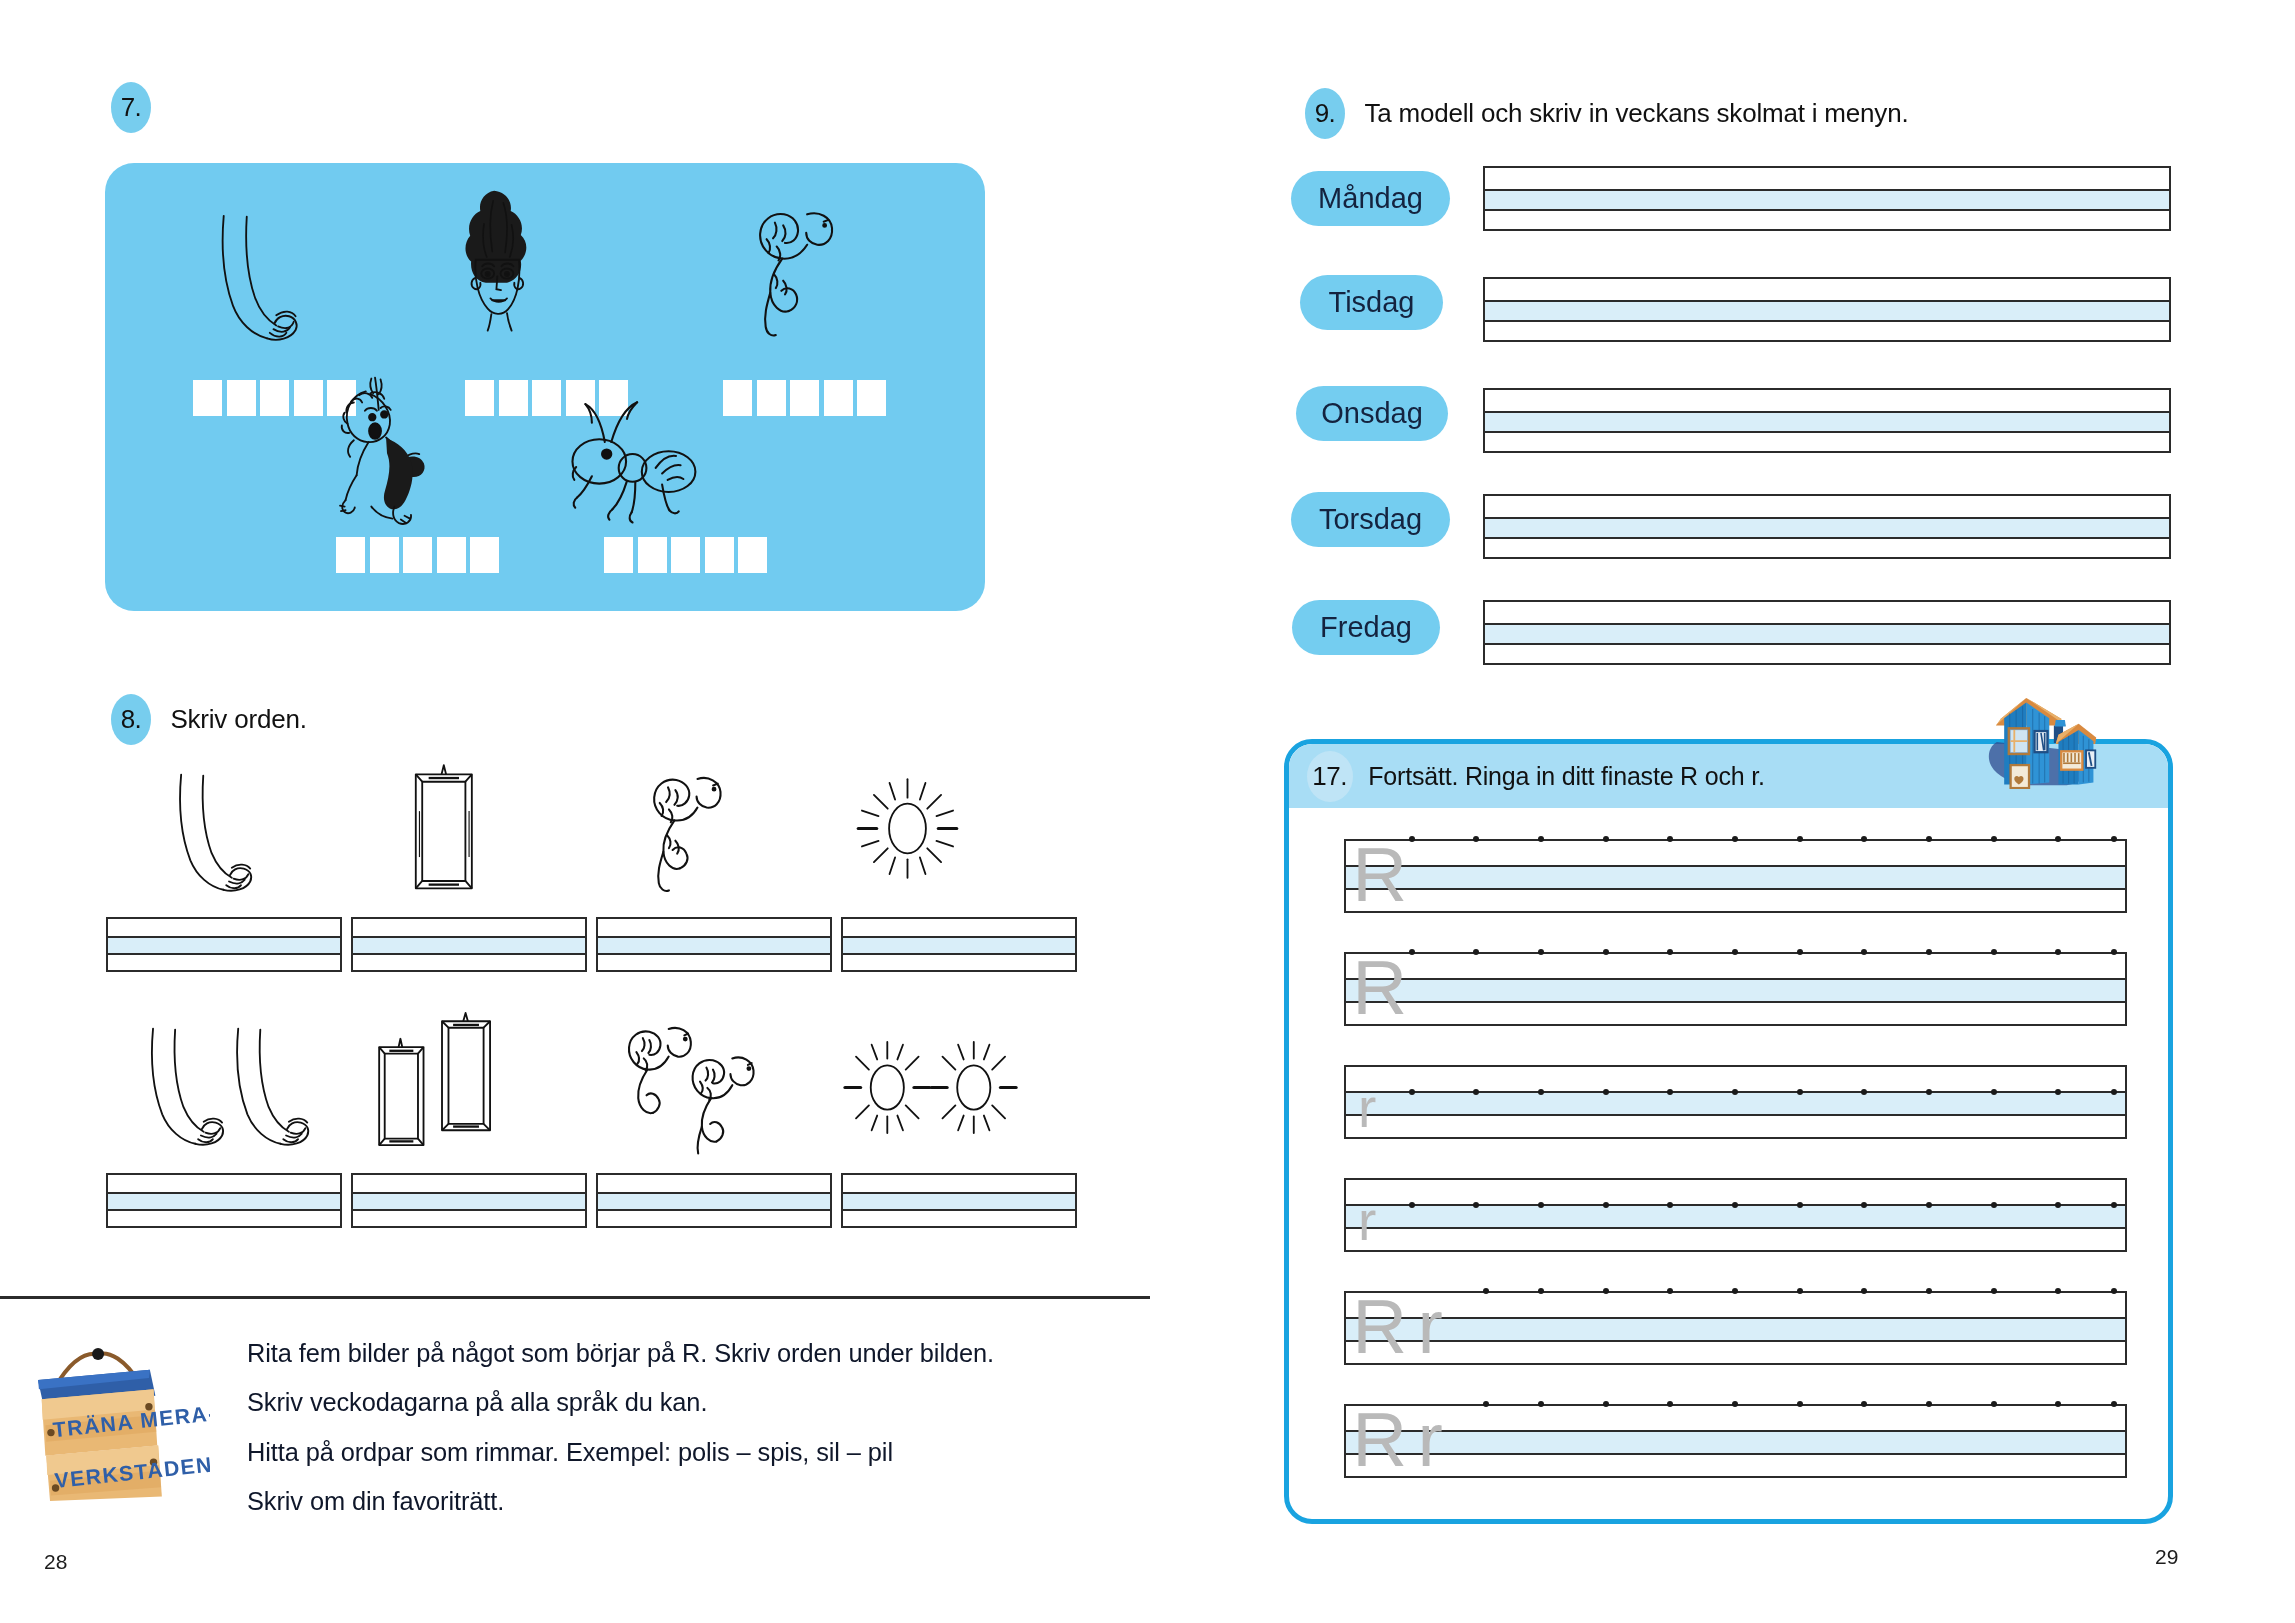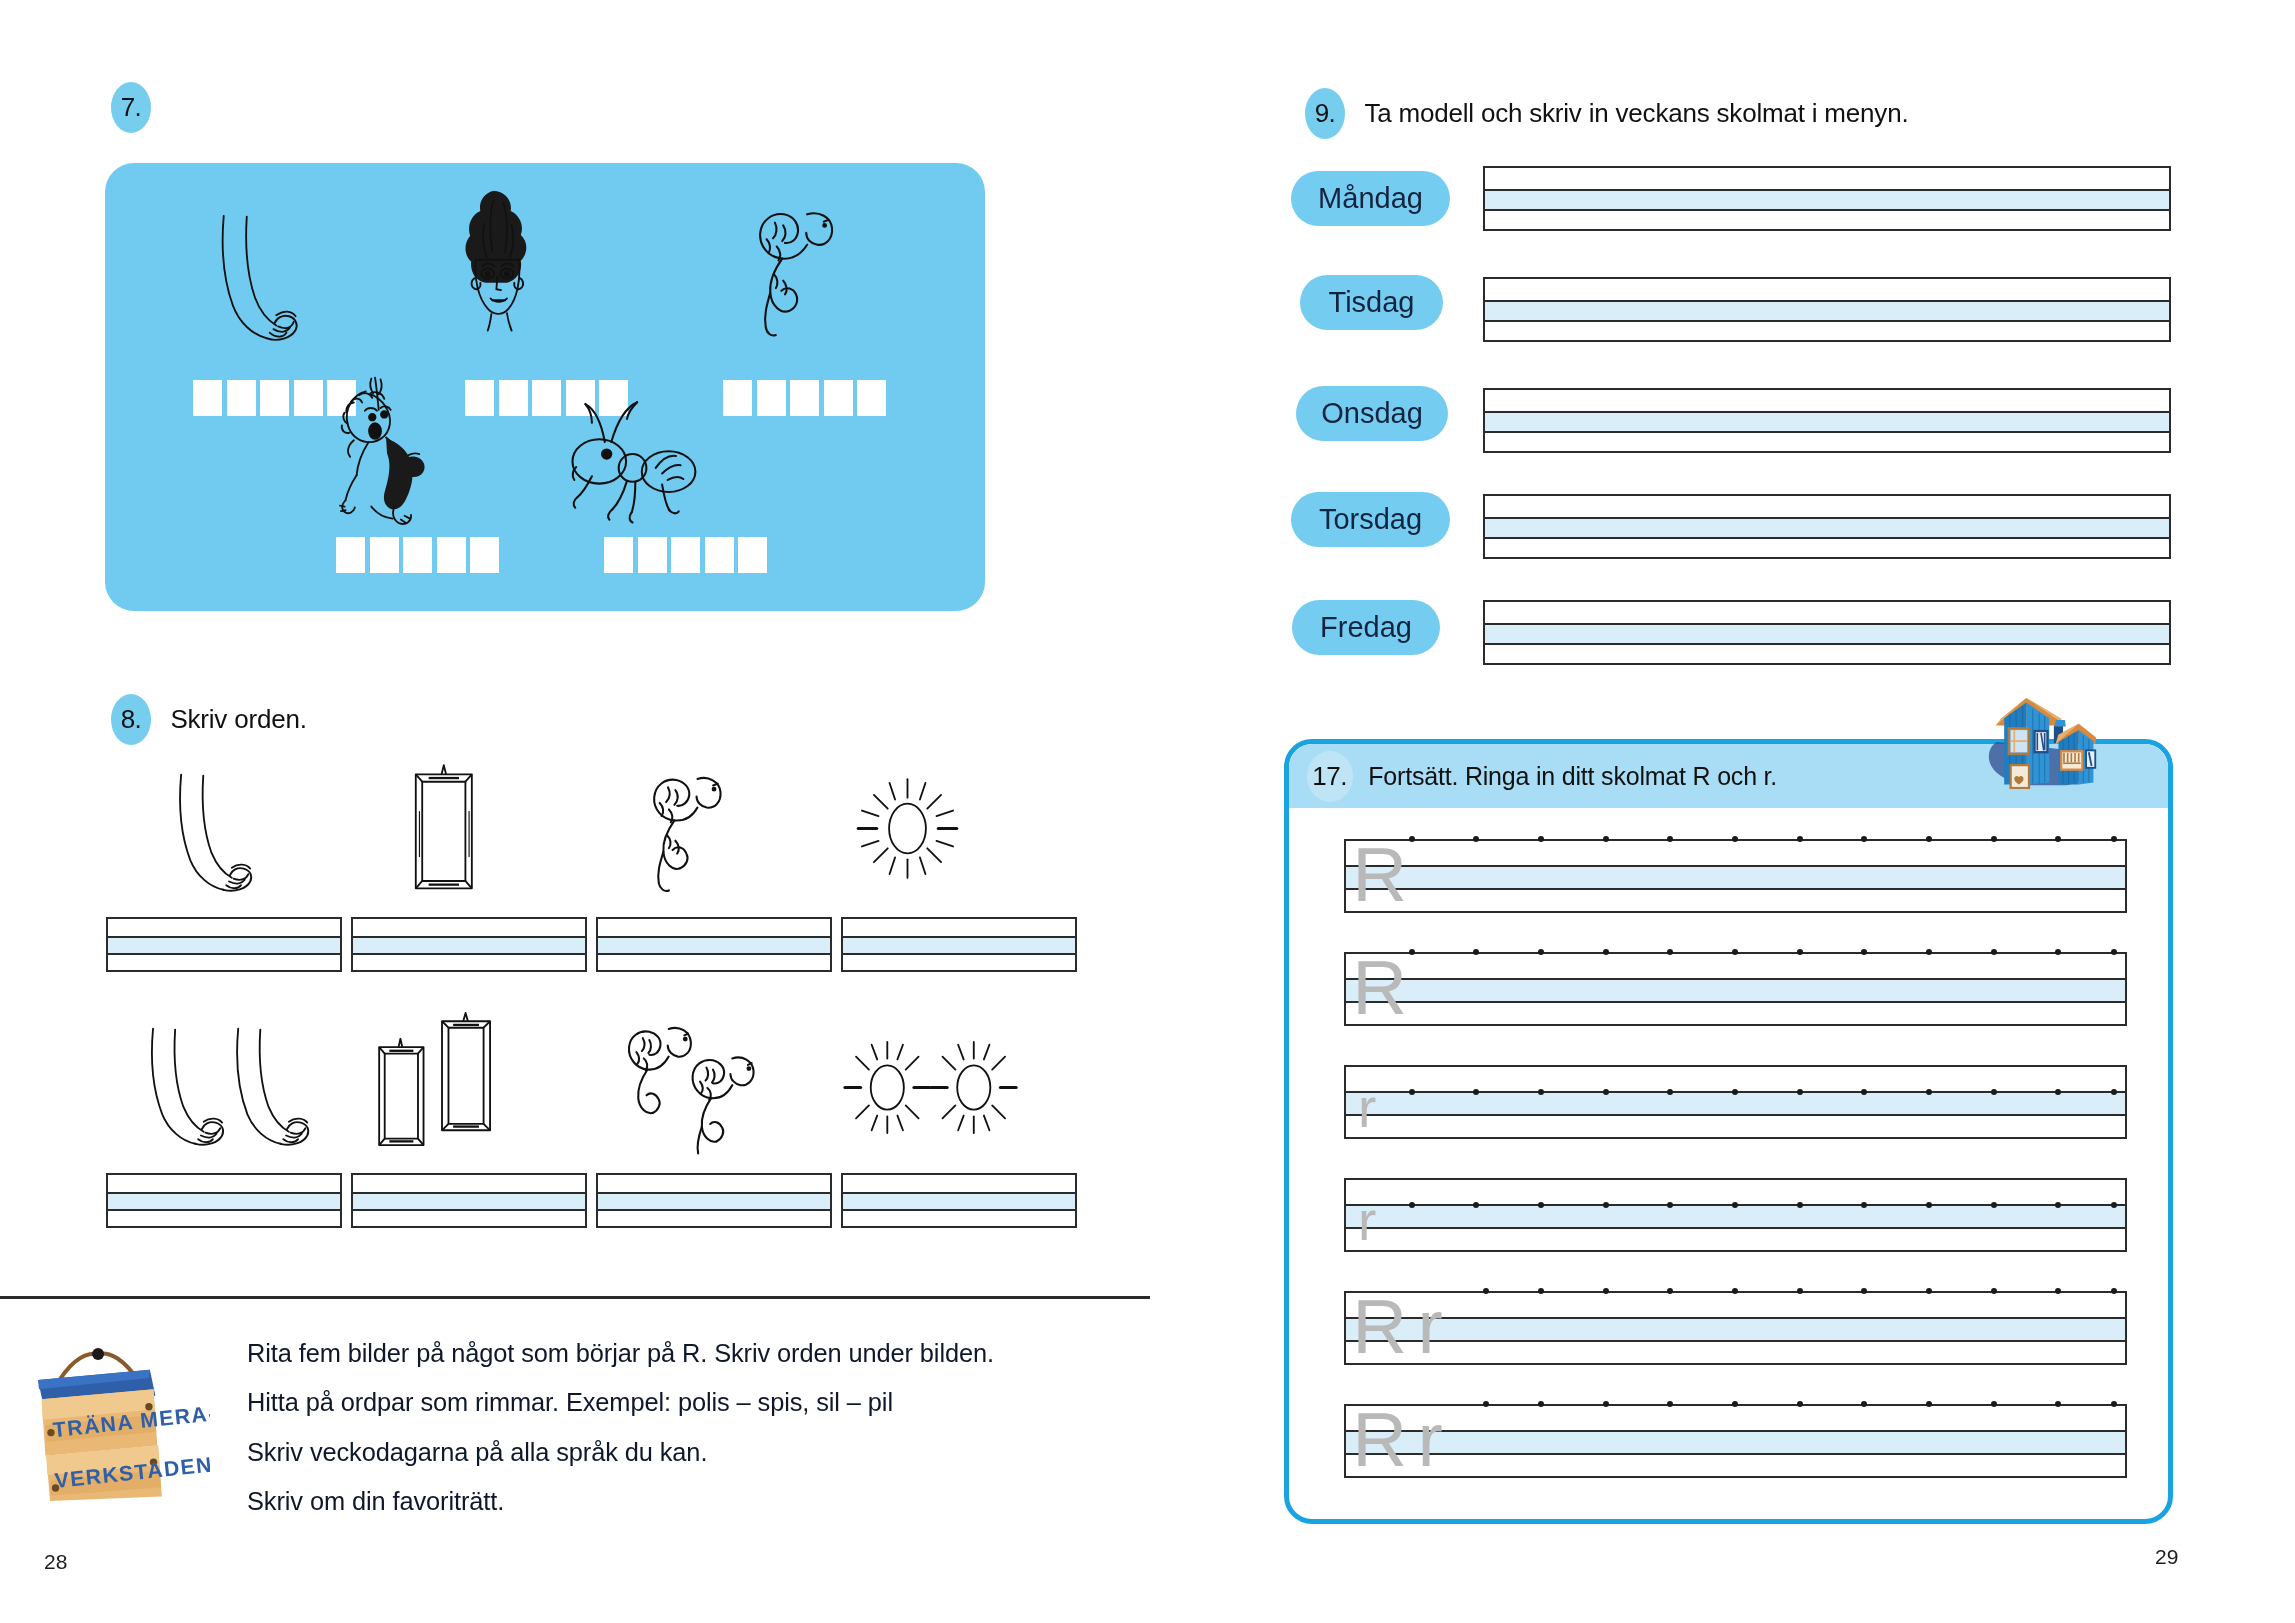--- a/index.html
+++ b/index.html
@@ -496,22 +496,22 @@
       <circle cx="56" cy="222" r="8" fill="#6b4a22"></circle>
       <circle cx="268" cy="166" r="8" fill="#6b4a22"></circle>
       <circle cx="66" cy="342" r="8" fill="#6b4a22"></circle>
       <circle cx="278" cy="286" r="8" fill="#6b4a22"></circle>
       <text x="62" y="232" transform="rotate(-6 62 232)" fill="#2f5fa8" font-family="'Liberation Sans',sans-serif" font-size="46" font-weight="700" letter-spacing="3">TRÄNA MERA-</text>
       <text x="66" y="342" transform="rotate(-6 66 342)" fill="#2f5fa8" font-family="'Liberation Sans',sans-serif" font-size="46" font-weight="700" letter-spacing="3">VERKSTADEN</text>
     </svg>
 
     <div class="tm-lines" style="left:247px; top:1339px;">
       <div class="tm-line">Rita fem bilder på något som börjar på R. Skriv orden under bilden.</div>
+      <div class="tm-line">Skriv veckodagarna på alla språk du kan.</div>
       <div class="tm-line">Hitta på ordpar som rimmar. Exempel: polis – spis, sil – pil</div>
-      <div class="tm-line">Skriv veckodagarna på alla språk du kan.</div>
       <div class="tm-line">Skriv om din favoriträtt.</div>
     </div>
 
     <div class="pageno" style="left:44px; top:1550px;">28</div>
   </div>
 
   <div class="page page-right">
 
     <div class="ex-head" style="left:157px; top:88px;">
       <div class="ex-badge">9.</div>
@@ -561,21 +561,21 @@
       <div class="band-top"></div>
       <div class="band-mid"></div>
       <div class="band-bot"></div>
     </div>
 
     <div class="card10" style="left:136px; top:739px; width:889px; height:785px;">
       <div class="card10-head"></div>
 
       <div class="ex-head" style="left:17.6px; top:7px;">
         <div class="ex-badge pale">17.</div>
-        <div class="ex-text" style="margin-left:15.7px; font-size:25px;">Fortsätt. Ringa in ditt skolmat R och r.</div>
+        <div class="ex-text" style="margin-left:15.7px; font-size:25px;">Fortsätt. Ringa in ditt finaste R och r.</div>
       </div>
 
       <div class="trace-row" style="left:55px; top:95px; width:783px; height:74px;">
         <div class="hw sideborder" style="position:absolute; left:0; top:0; width:100%; height:100%;">
           <div class="band-top"></div>
           <div class="band-mid"></div>
           <div class="band-bot"></div>
         </div>
         <div class="trace-dots">
           <i style="left:65px"></i>

